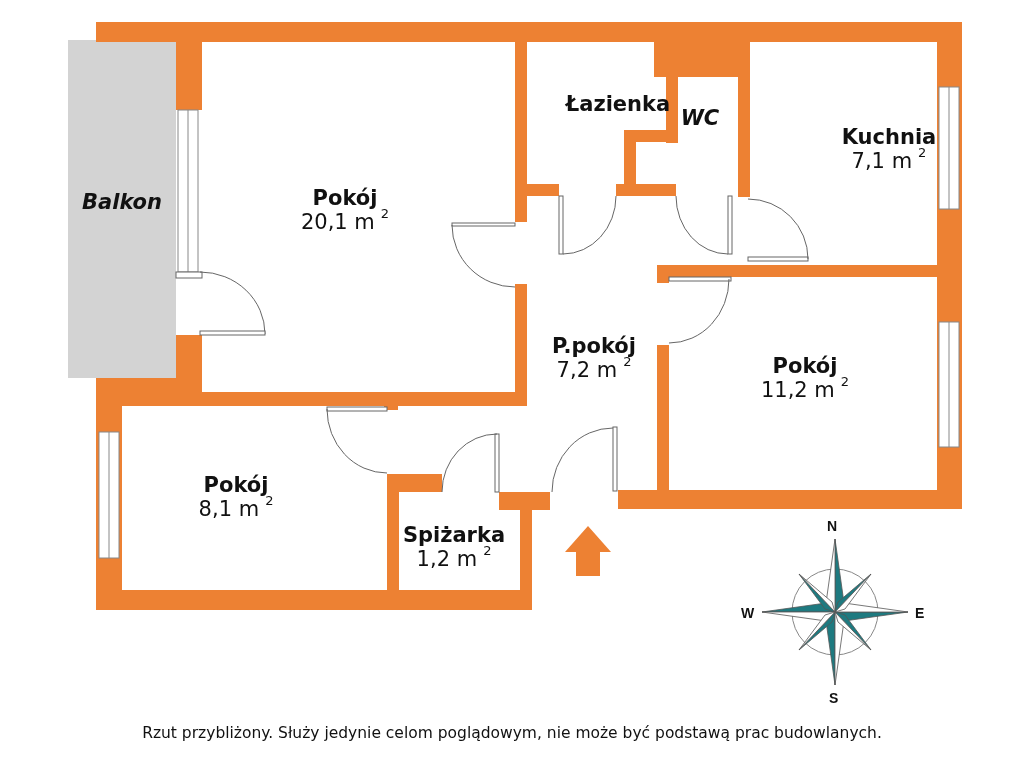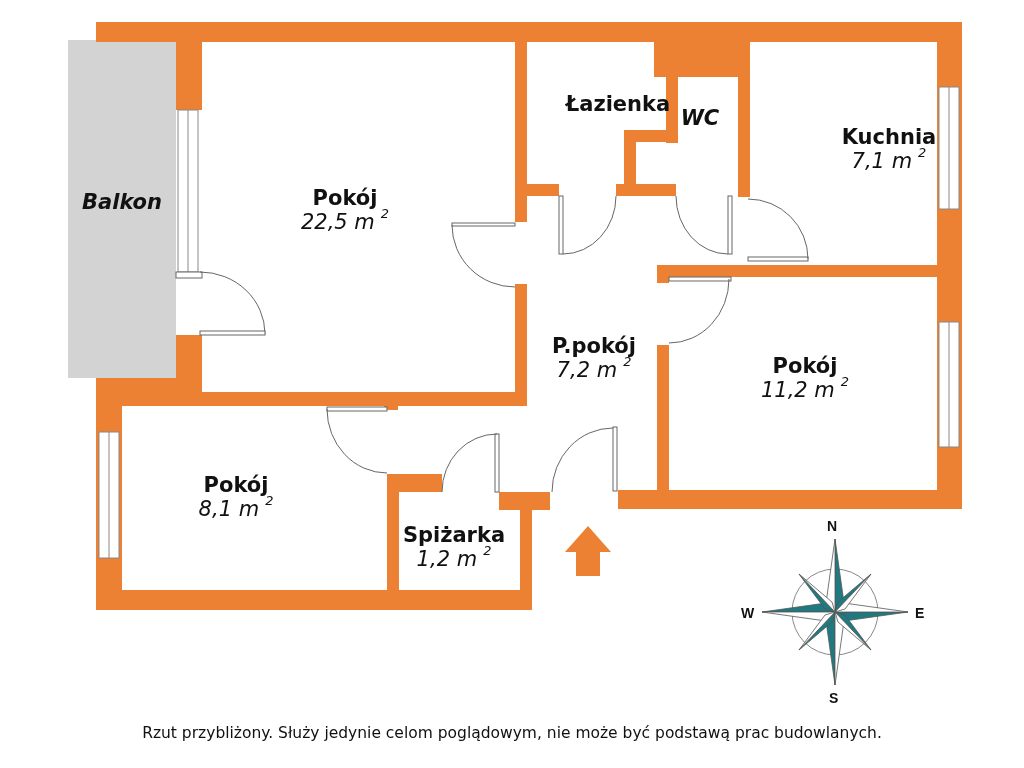--- a/index.html
+++ b/index.html
@@ -1,20 +1,20 @@
 <!DOCTYPE html>
 <html><head>
 <meta charset="utf-8">
 <style>
   html, body { margin:0; padding:0; background:#ffffff; }
   body { width:1024px; height:768px; position:relative; overflow:hidden; font-family:"Liberation Sans", sans-serif; }
   .plan { position:absolute; left:0; top:0; }
   .lbl { position:absolute; text-align:center; color:#111; white-space:nowrap; transform:translateX(-50%); }
   .name { font-weight:bold; font-size:21px; font-family:"DejaVu Sans", sans-serif; }
-  .area { font-size:21px; font-family:"DejaVu Sans", sans-serif; font-weight:normal;font-style:italic; }
+  .area { font-size:21px; font-family:"DejaVu Sans", sans-serif; font-weight:normal; }
   .area sup { font-size:13px; vertical-align:top; position:relative; top:-4px; margin-left:6px; }
   .footer { position:absolute; left:0; width:1024px; top:724px; text-align:center; font-size:15.5px; color:#111; font-family:"DejaVu Sans", sans-serif; }
   .cmp { position:absolute; font-weight:bold; font-size:14px; color:#111; font-family:"Liberation Sans", sans-serif; }
 </style>
 </head>
 <body>
 
 <svg class="plan" width="1024" height="768" viewBox="0 0 1024 768">
 
   <rect x="68" y="40" width="108" height="338" fill="#D3D3D3"></rect>
@@ -134,21 +134,21 @@
 
 <div class="cmp" style="left:827px;top:518px;">N</div>
 <div class="cmp" style="left:829px;top:690px;">S</div>
 <div class="cmp" style="left:915px;top:605px;">E</div>
 <div class="cmp" style="left:741px;top:605px;">W</div>
 
 <div class="lbl name" style="left:122px;top:190px;font-style:italic;">Balkon</div>
 
 <div class="lbl" style="left:345px;top:186px;">
   <div class="name">Pokój</div>
-  <div class="area"><span>22,5 m</span><sup>2</sup></div>
+  <div class="area"><span>20,1 m</span><sup>2</sup></div>
 </div>
 
 <div class="lbl name" style="left:618px;top:92px;">Łazienka</div>
 <div class="lbl name" style="left:700px;top:106px;font-style:italic;">WC</div>
 
 <div class="lbl" style="left:889px;top:113px;margin-top:12px;">
   <div class="name">Kuchnia</div>
   <div class="area"><span>7,1 m</span><sup>2</sup></div>
 </div>
 

